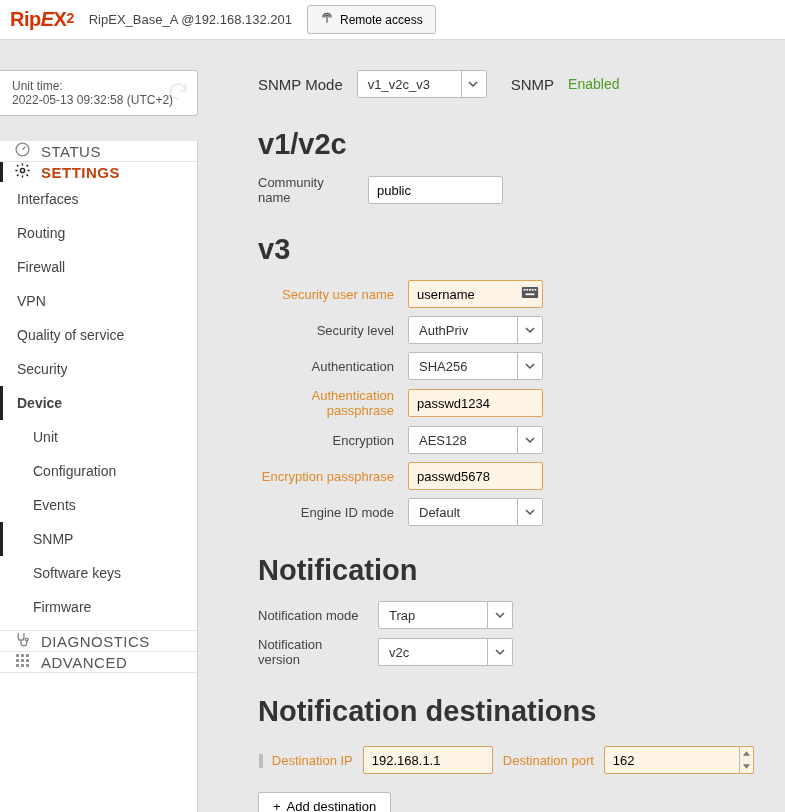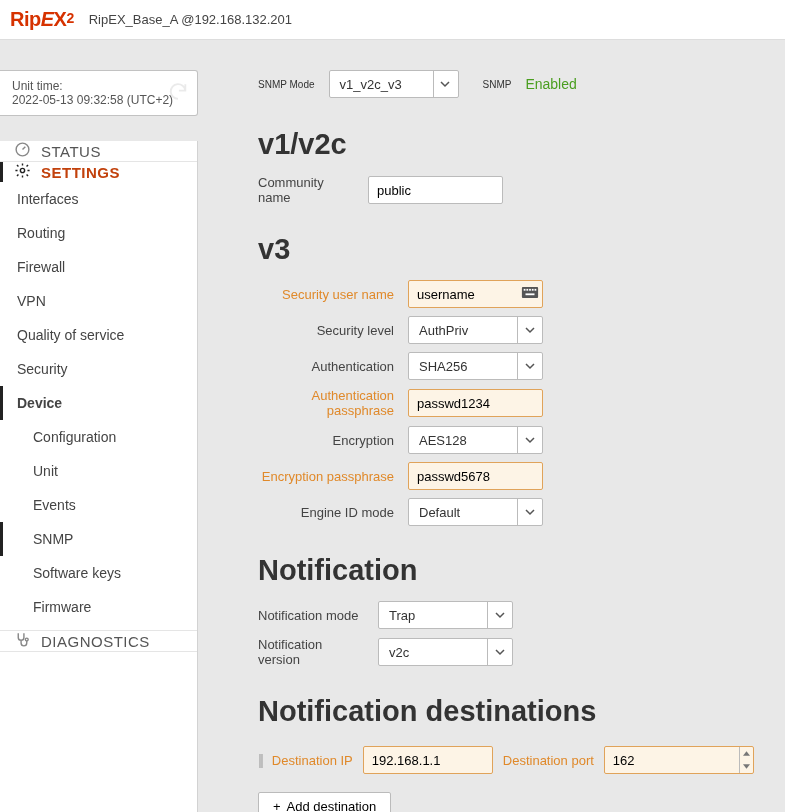--- a/index.html
+++ b/index.html
@@ -25,21 +25,21 @@
     .nav-head.expanded { color: #c2410c; font-weight: 600; border-left: 3px solid #222; padding-left: 11px; }
     .nav-head svg { width: 17px; height: 17px; flex-shrink: 0; }
     .nav-children { padding-bottom: 6px; }
     .nav-item { padding: 9px 12px 9px 14px; font-size: 14px; color: #444; cursor: pointer; border-left: 3px solid transparent; }
     .nav-item.indent { padding-left: 30px; }
     .nav-item.active { border-left-color: #222; font-weight: 500; }
     .nav-item.subhead { font-weight: 600; border-left-color: #222; padding-left: 14px; }
 
     .main { flex: 1; padding: 0 20px 20px 60px; overflow-y: auto; }
     .mode-row { display: flex; align-items: center; gap: 14px; margin-bottom: 30px; }
-    .mode-row .lbl { font-size: 10px; }
+    .mode-row .lbl { font-size: 15px; }
     .mode-row .select { width: 130px; }
     .snmp-lbl { margin-left: 10px; }
     .enabled { color: #4a9e1f; }
 
     h2 { font-size: 29px; font-weight: 700; margin-bottom: 14px; }
 
     .form-row { display: flex; align-items: center; margin-bottom: 8px; }
     .form-row .flabel { width: 150px; text-align: right; padding-right: 14px; font-size: 13px; color: #444; }
     .form-row .flabel.orange { color: #e0892a; }
     .form-row .ctrl { width: 135px; }
@@ -70,20 +70,26 @@
     .spin svg { width: 7px; height: 5px; }
 
     .add-btn { background: #fff; border: 1px solid #bbb; border-radius: 2px; padding: 6px 14px; font-size: 13px; display: inline-flex; align-items: center; gap: 6px; cursor: pointer; margin-top: 14px; }
   </style>
 </head>
 <body>
 
 <div class="topbar">
   <div class="logo"><span>Rip</span><span class="e">E</span><span>X</span><span style="font-size:14px;position:relative;top:-3px;">2</span></div>
   <div class="addr">RipEX_Base_A @192.168.132.201</div>
+  <button class="remote-btn">
+    <span><svg viewBox="0 0 24 24">
+          <path fill="none" stroke="#555" stroke-width="2" d="M12 6v14M8 11c0-2 2-4 4-4s4 2 4 4M5 11c0-4 3-7 7-7s7 3 7 7"></path>
+        </svg></span>
+    <span>Remote access</span>
+  </button>
 </div>
 
 <div class="workspace">
   <div class="left-col">
     <div class="time-box">
       <div>Unit time:</div>
       <div>2022-05-13 09:32:58 (UTC+2)</div>
       <span class="refresh"><svg viewBox="0 0 24 24">
             <path fill="none" stroke="#777" stroke-width="2" d="M20 11A8 8 0 1 0 12 20M20 4v7h-7"></path>
           </svg></span>
@@ -108,35 +114,51 @@
           <span>SETTINGS</span>
         </div>
         <div class="nav-children">
           <div class="nav-item">Interfaces</div>
           <div class="nav-item">Routing</div>
           <div class="nav-item">Firewall</div>
           <div class="nav-item">VPN</div>
           <div class="nav-item">Quality of service</div>
           <div class="nav-item">Security</div>
           <div class="nav-item subhead">Device</div>
+          <div class="nav-item indent">Unit</div>
           <div class="nav-item indent">Configuration</div>
-          <div class="nav-item indent">Unit</div>
           <div class="nav-item indent">Events</div>
           <div class="nav-item indent active">SNMP</div>
           <div class="nav-item indent">Software keys</div>
           <div class="nav-item indent">Firmware</div>
         </div>
       </div>
       <div class="nav-group">
         <div class="nav-head">
           <span><svg viewBox="0 0 24 24">
                 <path fill="none" stroke="#888" stroke-width="2" d="M6 3v6a4 4 0 0 0 8 0V3M10 13v4a4 4 0 0 0 8 0v-3"></path>
                 <circle cx="18" cy="12" r="2" fill="none" stroke="#888" stroke-width="2"></circle>
               </svg></span>
           <span>DIAGNOSTICS</span>
+        </div>
+      </div>
+      <div class="nav-group">
+        <div class="nav-head">
+          <span><svg viewBox="0 0 24 24">
+                <rect x="3" y="3" width="4" height="4" fill="#888"></rect>
+                <rect x="10" y="3" width="4" height="4" fill="#888"></rect>
+                <rect x="17" y="3" width="4" height="4" fill="#888"></rect>
+                <rect x="3" y="10" width="4" height="4" fill="#888"></rect>
+                <rect x="10" y="10" width="4" height="4" fill="#888"></rect>
+                <rect x="17" y="10" width="4" height="4" fill="#888"></rect>
+                <rect x="3" y="17" width="4" height="4" fill="#888"></rect>
+                <rect x="10" y="17" width="4" height="4" fill="#888"></rect>
+                <rect x="17" y="17" width="4" height="4" fill="#888"></rect>
+              </svg></span>
+          <span>ADVANCED</span>
         </div>
       </div>
     </div>
   </div>
 
   <div class="main">
     <div class="mode-row">
       <span class="lbl">SNMP Mode</span>
       <div class="select">
         <span class="sv">v1_v2c_v3</span>

